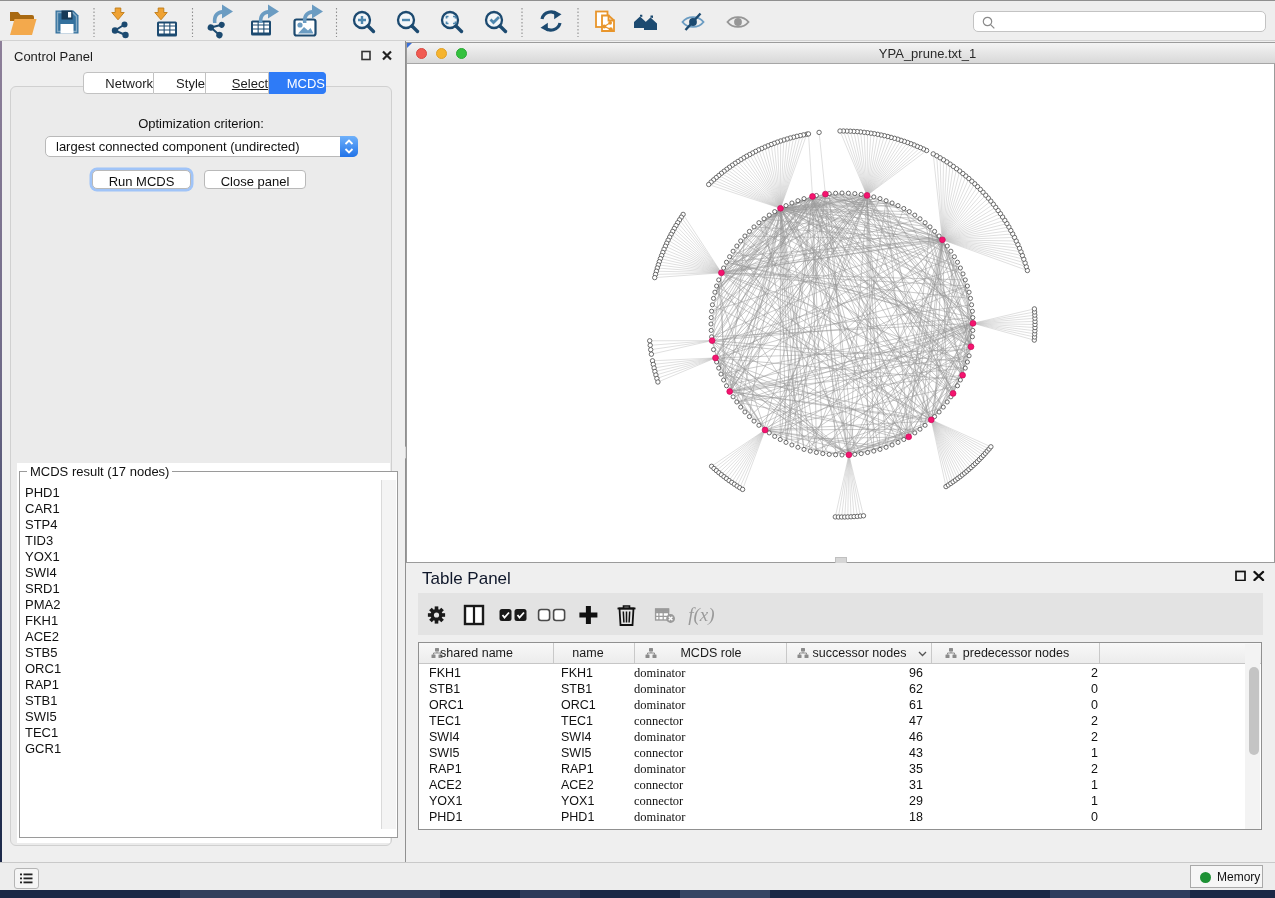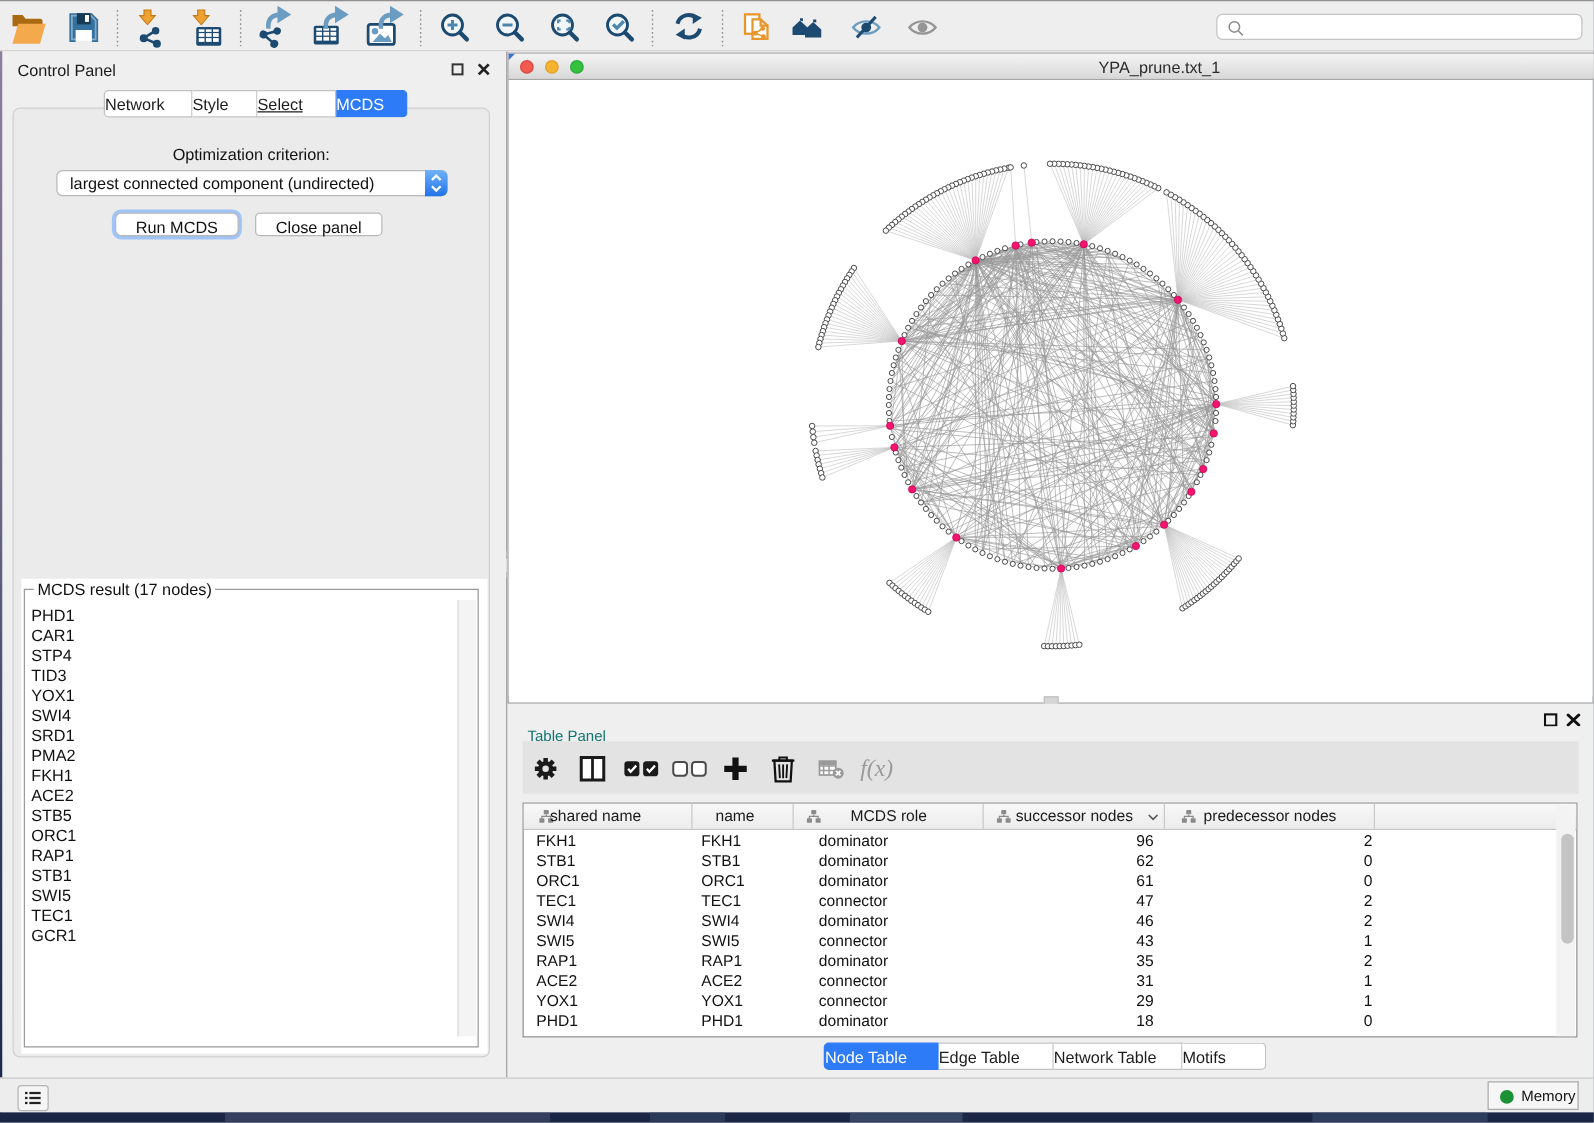--- a/index.html
+++ b/index.html
@@ -11,60 +11,60 @@
   border-top:1px solid #8f8f8f;border-bottom:1px solid #d2d2d2;box-sizing:border-box;}
 #searchbox{position:absolute;left:973px;top:10px;width:293px;height:21px;background:#fff;
   border:1px solid #c3c3c3;border-radius:5px;box-sizing:border-box;}
 
 #ledge{left:0;top:41px;width:2px;height:849px;background:linear-gradient(#8d7f99,#6f6a88 40%,#2e3a5e 75%,#1a2747);}
 
 #cpanel{left:2px;top:41px;width:403px;height:821px;background:#efefef;}
 #cp-title{position:absolute;left:12px;top:8px;font-size:13px;color:#1c1c1c;}
 #cp-tabs{position:absolute;left:81px;top:31px;height:22px;display:flex;font-size:13px;}
 .tab{background:#fff;border:1px solid #c2c2c2;border-left:none;height:22px;line-height:21px;
-  color:#1c1c1c;box-sizing:border-box;text-align:left;}
+  color:#1c1c1c;box-sizing:border-box;text-align:right;}
 .tab.first{border-left:1px solid #c2c2c2;border-radius:4px 0 0 4px;}
 .tab.sel{background:#2e7bf7;color:#fff;border-color:#2e7bf7;border-radius:0 4px 4px 0;}
 #cp-body{position:absolute;left:8px;top:45px;width:382px;height:760px;background:#ebebeb;
   border:1px solid #d0d0d0;border-radius:6px;box-sizing:border-box;}
 #cp-white{position:absolute;left:7px;top:377px;width:373px;height:380px;background:#fff;}
 #optlabel{position:absolute;left:0;top:30px;width:382px;text-align:center;font-size:13px;color:#111;}
 #combo{position:absolute;left:35px;top:50px;width:313px;height:21px;background:#fff;
   border:1px solid #b9b9b9;border-radius:5px;box-sizing:border-box;}
 #combo .ctext{position:absolute;left:10px;top:2px;font-size:13px;color:#111;}
 #combo .stepper{position:absolute;right:-1px;top:-1px;width:18px;height:21px;border-radius:0 5px 5px 0;
   background:linear-gradient(#6fb1fb,#2173e8);}
 .btn{position:absolute;height:19px;background:#fff;border:1px solid #b9b9b9;border-radius:4px;
   font-size:13px;color:#111;text-align:center;line-height:21px;box-sizing:border-box;}
 #runbtn{left:82px;top:84px;width:99px;box-shadow:0 0 0 2.5px #a0c4f8;border-radius:5px;}
 #closebtn{left:194px;top:84px;width:102px;}
-#fieldset{position:absolute;left:9px;top:385px;width:362px;height:365px;border:1px solid #9a9a9a;background:#fff;}
+#fieldset{position:absolute;left:9px;top:385px;width:362px;height:365px;border:1px solid #9a9a9a;background:#fff;padding-left:15px;}
 #fieldset .legend{position:absolute;left:7px;top:-8px;background:#fff;padding:0 3px;font-size:13px;color:#111;}
 #mlist{position:absolute;left:5px;top:13px;font-size:13px;color:#111;line-height:16px;}
 #mscroll{position:absolute;right:1px;top:8px;width:14px;height:349px;background:#f4f4f4;border-left:1px solid #dadada;}
 
 #netwin{left:406px;top:42px;width:869px;height:521px;border:1px solid #9b9b9b;box-sizing:border-box;background:#fff;}
 #nettitle{position:absolute;left:0;top:0;width:100%;height:20px;
   background:linear-gradient(#f4f4f4,#d8d8d8);border-bottom:1px solid #a6a6a6;padding-left:40px;}
 .tl{position:absolute;top:4.5px;width:11px;height:11px;border-radius:50%;box-sizing:border-box;}
 #nettitle .t{position:absolute;left:134px;right:0;top:3px;text-align:center;font-size:13px;color:#2a2a2a;}
 #netcanvas{position:absolute;left:0;top:21px;width:867px;height:493px;background:#fff;}
 #netsplit{position:absolute;left:428px;top:514px;width:10px;height:5px;background:#d6d6d6;border:1px solid #c0c0c0;}
 
 #tpanel{left:406px;top:563px;width:869px;height:299px;background:#efefef;}
-#tp-title{position:absolute;left:16px;top:19px;font-size:12px;color:#0f766e;}
+#tp-title{position:absolute;left:16px;top:6px;font-size:17px;color:#0f172a;}
 #tp-toolbar{position:absolute;left:12px;top:30px;width:845px;height:42px;background:#e3e3e3;}
 #tbl{position:absolute;left:12px;top:79px;width:844px;height:188px;background:#fff;border:1px solid #909090;box-sizing:border-box;}
 #thead{position:absolute;left:0;top:0;width:100%;height:20px;background:linear-gradient(#f8f8f8,#ececec);
   border-bottom:1px solid #c6c6c6;font-size:12.5px;color:#1a1a1a;}
 .hcell{position:absolute;top:0;height:20px;line-height:20px;border-right:1px solid #c9c9c9;box-sizing:border-box;text-align:center;}
 .trow{position:absolute;font-size:12.5px;color:#111;height:16px;line-height:16px;width:100%;}
 .c1{position:absolute;left:10px;}
 .c2{position:absolute;left:142px;}
-.c3{position:absolute;left:236px;}
+.c3{position:absolute;left:215px;font-family:Liberation Serif, serif;}
 .c4{position:absolute;left:368px;width:136px;text-align:right;}
 .c5{position:absolute;left:513px;width:166px;text-align:right;}
 #tscroll{position:absolute;right:1px;top:1px;width:15px;height:185px;background:#f3f3f3;}
 #tthumb{position:absolute;right:2px;top:24px;width:10px;height:88px;background:#c4c4c4;border-radius:6px;}
 #tp-tabs{position:absolute;left:253px;top:271px;height:22px;display:flex;font-size:13px;}
 
 #statusbar{left:0;top:862px;width:1275px;height:28px;background:#ededed;border-top:1px solid #c9c9c9;box-sizing:border-box;}
 #listbtn{position:absolute;left:14px;top:5px;width:23px;height:19px;border:1px solid #b5b5b5;border-radius:3px;background:#f5f5f5;}
 #membtn{position:absolute;left:1190px;top:2px;width:73px;height:23px;border:1px solid #a9a9a9;background:#f6f6f6;box-sizing:border-box;}
 #membtn .dot{position:absolute;left:9px;top:6px;width:11px;height:11px;border-radius:50%;background:#1d9135;}
@@ -1329,26 +1329,20 @@
           <span class="c1">PHD1</span>
           <span class="c2">PHD1</span>
           <span class="c3">dominator</span>
           <span class="c4">18</span>
           <span class="c5">0</span>
         </div>
       </div>
     <div id="tscroll"></div>
     <div id="tthumb"></div>
   </div>
-  <div id="tp-tabs">
-    <div class="tab first sel" style="border-radius:4px 0 0 4px;width:92px;">Node Table</div>
-    <div class="tab" style="width:92px;">Edge Table</div>
-    <div class="tab" style="width:103px;">Network Table</div>
-    <div class="tab" style="border-radius:0 4px 4px 0;width:67px;">Motifs</div>
-  </div>
 </div>
 
 <div id="statusbar" class="abs">
   <div id="listbtn">
       <svg width="13" height="11" viewBox="0 0 13 11" style="position:absolute;left:5px;top:4px;">
         <g fill="#222">
           <rect x="0" y="0.5" width="2" height="1.8"></rect>
           <rect x="0" y="4.5" width="2" height="1.8"></rect>
           <rect x="0" y="8.5" width="2" height="1.8"></rect>
           <rect x="3.5" y="0.5" width="9" height="1.8"></rect>

